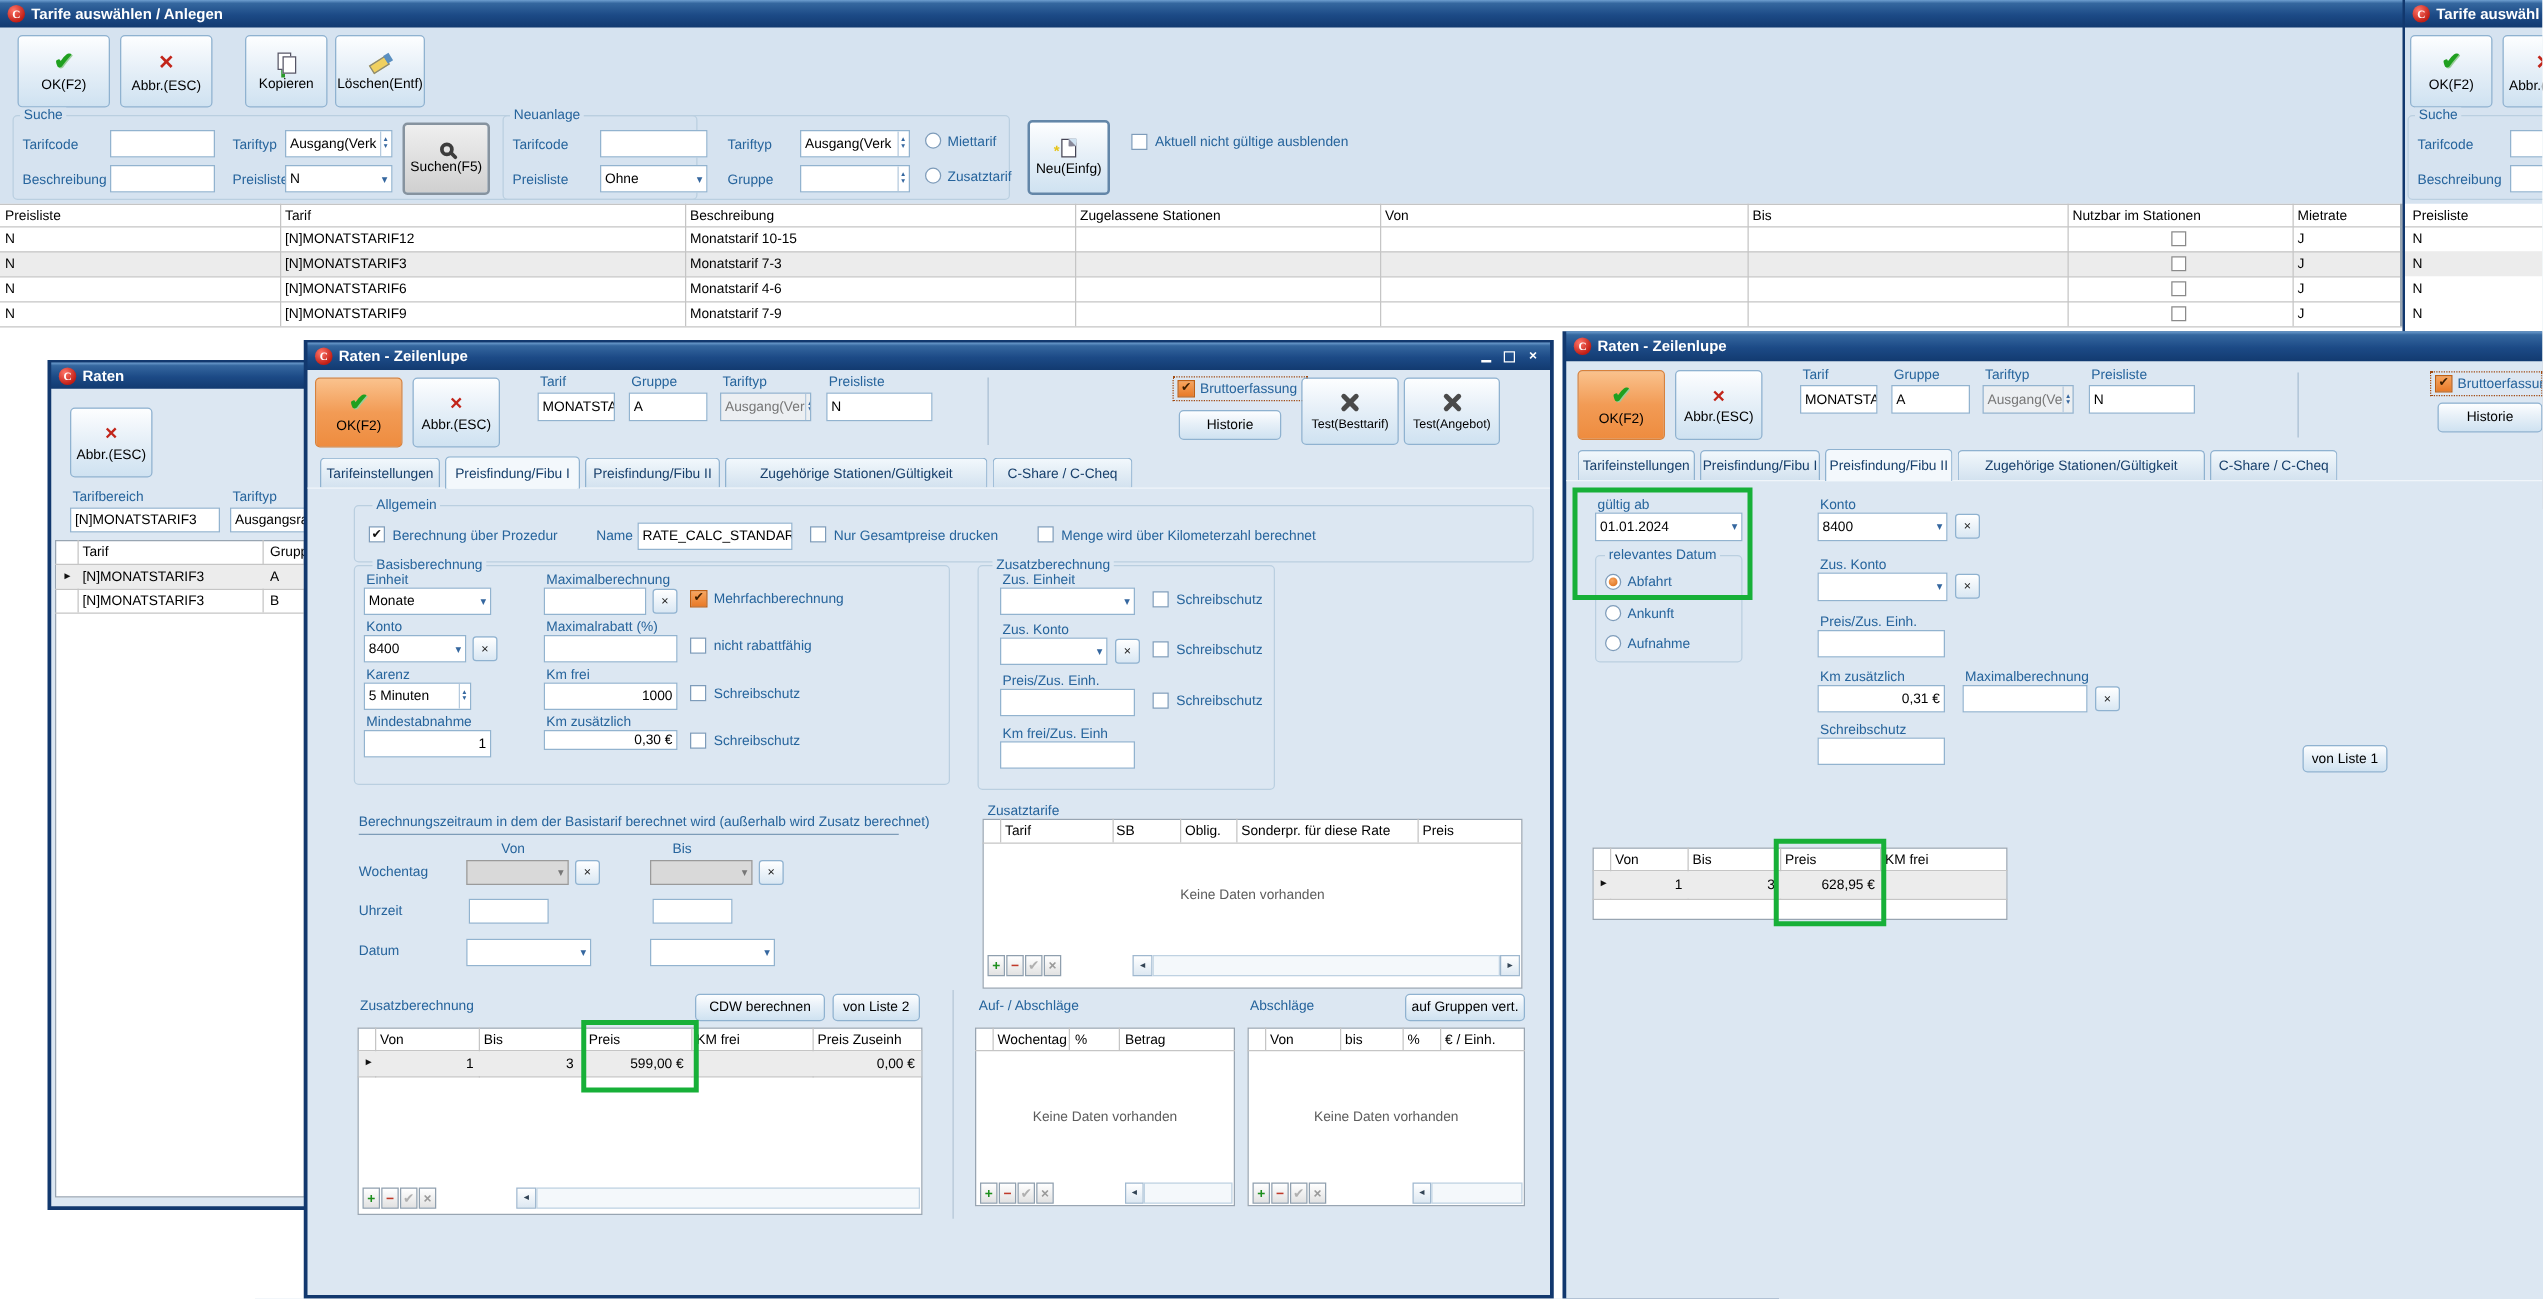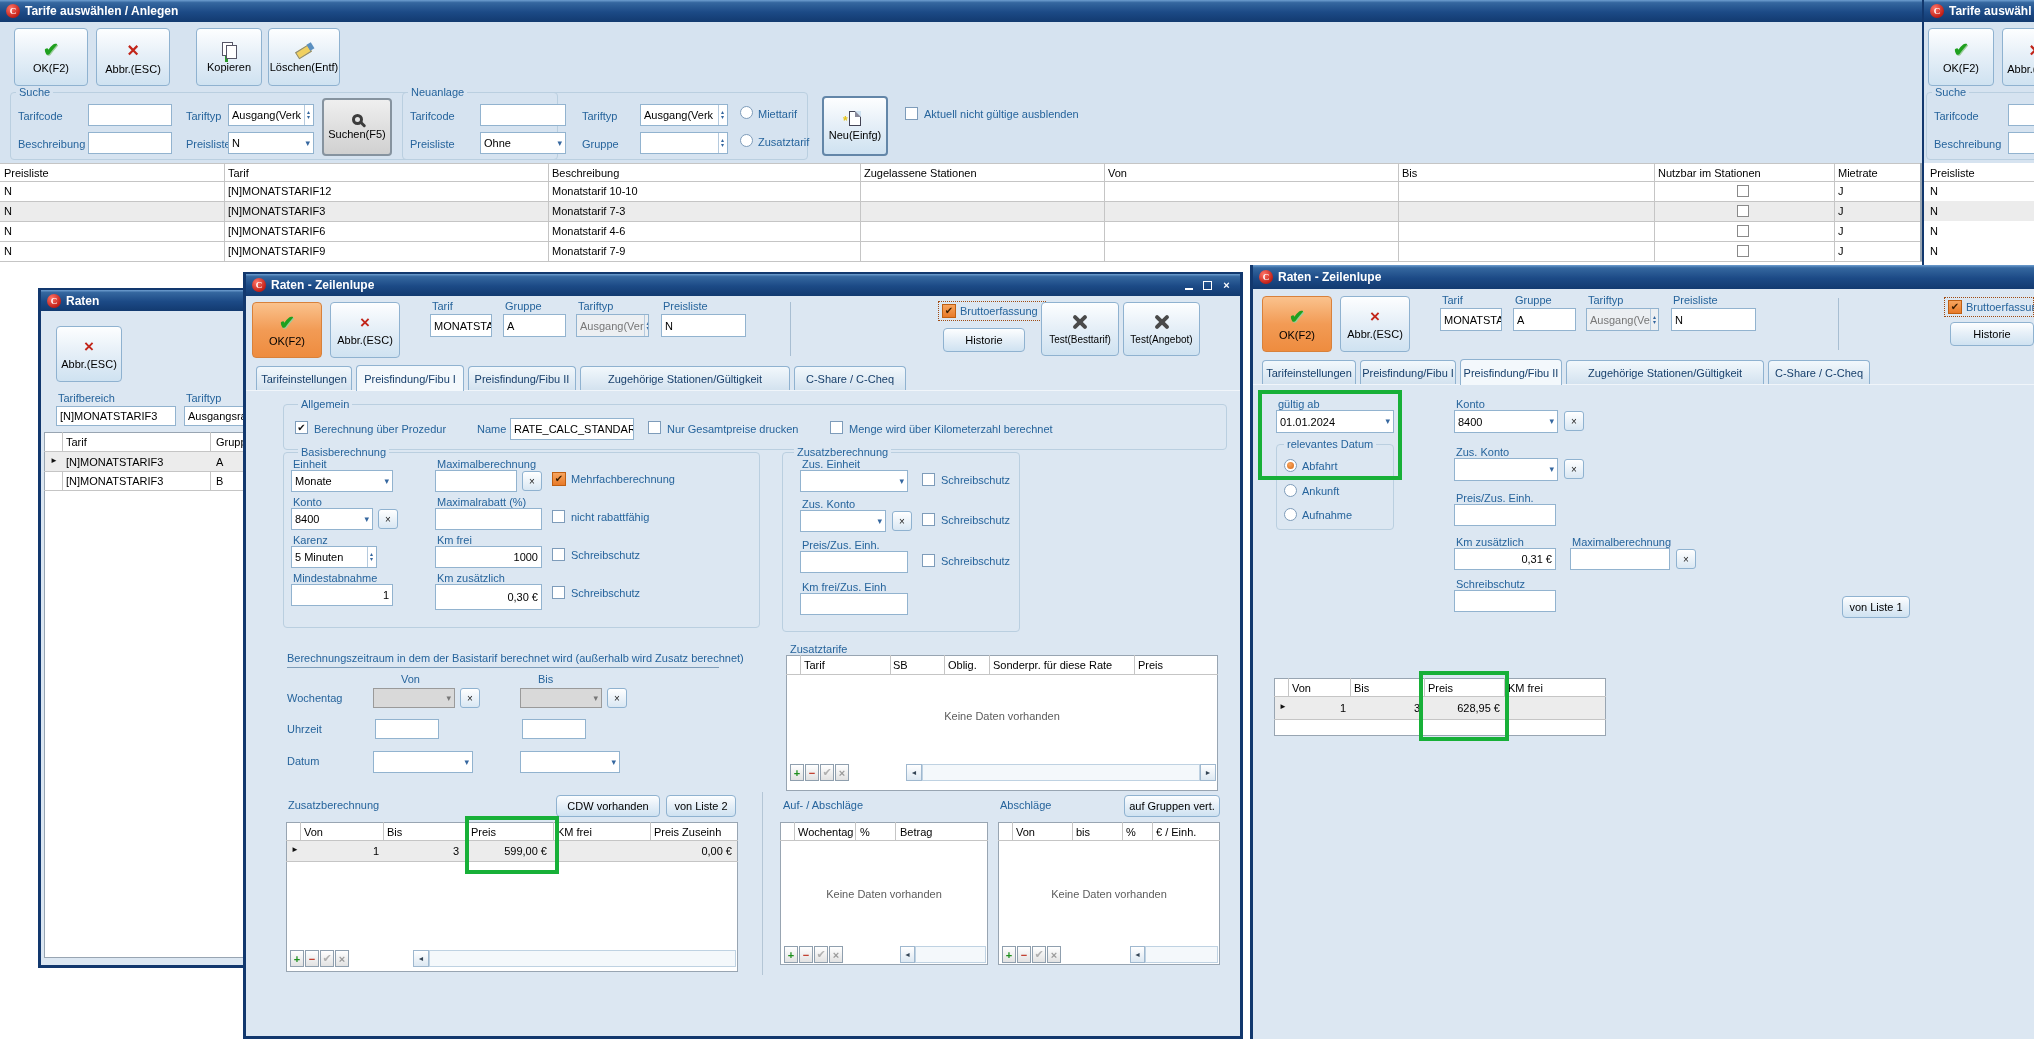--- a/index.html
+++ b/index.html
@@ -203,21 +203,21 @@
     <div class="a vl" style="left:860px;top:163px;width:1px;height:98px"></div>
     <div class="a vl" style="left:1104px;top:163px;width:1px;height:98px"></div>
     <div class="a vl" style="left:1398px;top:163px;width:1px;height:98px"></div>
     <div class="a vl" style="left:1654px;top:163px;width:1px;height:98px"></div>
     <div class="a vl" style="left:1834px;top:163px;width:1px;height:98px"></div>
     <div class="a vl" style="left:1920px;top:163px;width:2px;height:98px;background:#9aa6b2"></div>
 
     <div>
       <span class="a blk" style="left:4px;top:185px">N</span>
       <span class="a blk" style="left:228px;top:185px">[N]MONATSTARIF12</span>
-      <span class="a blk" style="left:552px;top:185px">Monatstarif 10-10</span>
+      <span class="a blk" style="left:552px;top:185px">Monatstarif 10-15</span>
       <span class="a cb plain" style="left:1737px;top:185px;width:12px;height:12px"></span>
       <span class="a blk" style="left:1838px;top:185px">J</span>
     </div>
     <div>
       <span class="a blk" style="left:4px;top:205px">N</span>
       <span class="a blk" style="left:228px;top:205px">[N]MONATSTARIF3</span>
       <span class="a blk" style="left:552px;top:205px">Monatstarif 7-3</span>
       <span class="a cb plain" style="left:1737px;top:205px;width:12px;height:12px"></span>
       <span class="a blk" style="left:1838px;top:205px">J</span>
     </div>
@@ -429,21 +429,21 @@
     <div class="a inp r" style="left:435px;top:546px;width:107px;height:22px">
         <span>1000</span>
       </div>
     <span class="a cb" style="left:552px;top:548px;width:13px;height:13px"></span>
     <span class="a lbl" style="left:571px;top:549px">Schreibschutz</span>
     <span class="a lbl" style="left:293px;top:572px">Mindestabnahme</span>
     <div class="a inp r" style="left:291px;top:584px;width:102px;height:22px">
         <span>1</span>
       </div>
     <span class="a lbl" style="left:437px;top:572px">Km zusätzlich</span>
-    <div class="a inp r" style="left:435px;top:584px;width:107px;height:26px">
+    <div class="a inp r" style="left:435px;top:584px;width:107px;height:16px">
         <span>0,30 €</span>
       </div>
     <span class="a cb" style="left:552px;top:586px;width:13px;height:13px"></span>
     <span class="a lbl" style="left:571px;top:587px">Schreibschutz</span>
 
     <div class="a gb" style="left:782px;top:452px;width:238px;height:180px"></div>
     <span class="a lg w" style="left:794px;top:446px">Zusatzberechnung</span>
     <span class="a lbl" style="left:802px;top:458px">Zus. Einheit</span>
     <div class="a inp" style="left:800px;top:470px;width:108px;height:22px">
       <span></span>
@@ -497,21 +497,21 @@
       <span></span>
         <span class="ddar"></span>
     </div>
     <div class="a inp" style="left:520px;top:751px;width:100px;height:22px">
       <span></span>
         <span class="ddar"></span>
     </div>
 
     <span class="a lbl" style="left:288px;top:799px">Zusatzberechnung</span>
     <div class="a btn" style="left:556px;top:795px;width:104px;height:22px">
-        <span>CDW vorhanden</span>
+        <span>CDW berechnen</span>
       </div>
     <div class="a btn" style="left:666px;top:795px;width:70px;height:22px">
         <span>von Liste 2</span>
       </div>
     <div class="a tblbox" style="left:286px;top:822px;width:452px;height:150px"></div>
     <span class="a thead" style="left:304px;top:826px">Von</span>
     <span class="a thead" style="left:387px;top:826px">Bis</span>
     <span class="a thead" style="left:471px;top:826px">Preis</span>
     <span class="a thead" style="left:557px;top:826px">KM frei</span>
     <span class="a thead" style="left:654px;top:826px">Preis Zuseinh</span>

